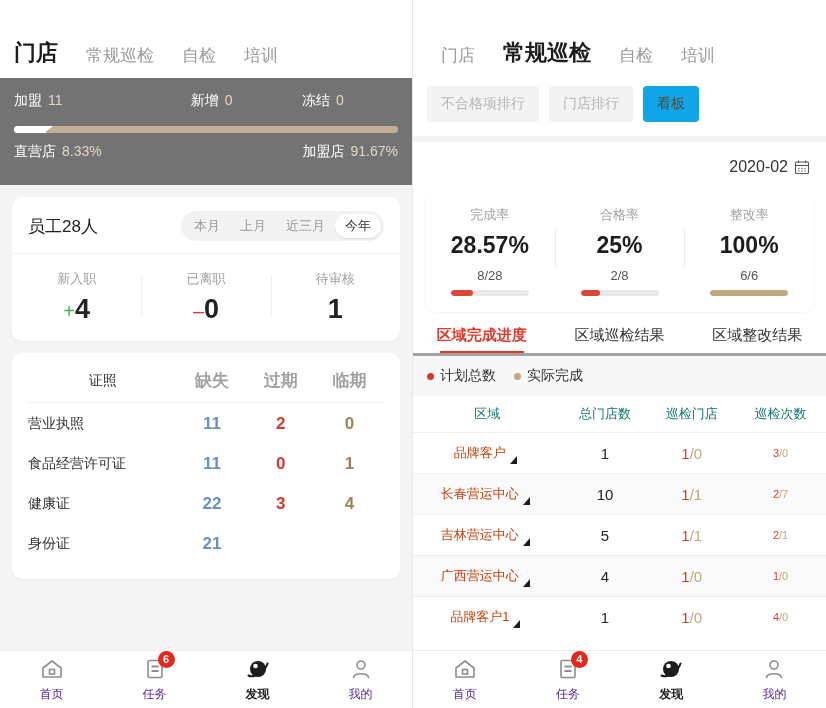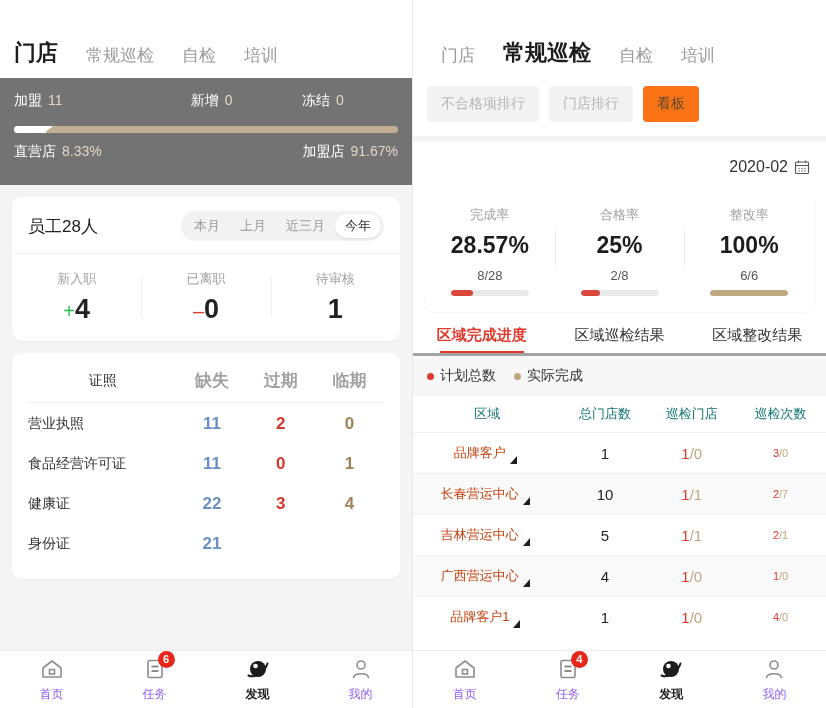--- a/index.html
+++ b/index.html
@@ -116,21 +116,21 @@
   .val-miss { color: #6a8fc4; }
   .val-exp  { color: #d9372b; }
   .val-near { color: #9d8458; }
 
   
   .chips { display: flex; gap: 10px; padding: 8px 14px 14px 14px; }
   .chip {
     background: #f3f3f3; color: #b5b5b5; font-size: 14px;
     border-radius: 4px; padding: 9px 14px; cursor: pointer; white-space: nowrap;
   }
-  .chip.active { background: #f97316; color: #5c4a2e; }
+  .chip.active { background: #0ea5e9; color: #5c4a2e; }
 
   .rdivider { height: 6px; background: #f4f4f4; }
 
   
   .date-row {
     display: flex; justify-content: flex-end; align-items: center; gap: 6px;
     padding: 16px 16px 12px 16px;
   }
   .date-text { font-size: 16px; color: #333; }
   .cal-icon { width: 16px; height: 16px; display: block; }
@@ -204,21 +204,21 @@
   .botnav {
     position: absolute; left: 0; right: 0; bottom: 0; height: 58px;
     background: #ffffff; border-top: 1px solid #ededed;
     display: flex; align-items: center;
   }
   .navitem {
     flex: 1; display: flex; flex-direction: column; align-items: center;
     gap: 5px; cursor: pointer; position: relative;
   }
   .navicon { width: 26px; height: 24px; position: relative; }
-  .navlabel { font-size: 12px; color: #8b5cf6; }
+  .navlabel { font-size: 12px; color: #4c1d95; }
   .navitem.active .navlabel { color: #1d1d1d; font-weight: bold; }
   .badge {
     position: absolute; top: -6px; left: 16px;
     min-width: 17px; height: 17px; border-radius: 9px;
     background: #e8261c; color: #fff; font-size: 11px;
     display: flex; align-items: center; justify-content: center;
     padding: 0 4px; font-weight: bold;
   }
 </style>
 </head>

